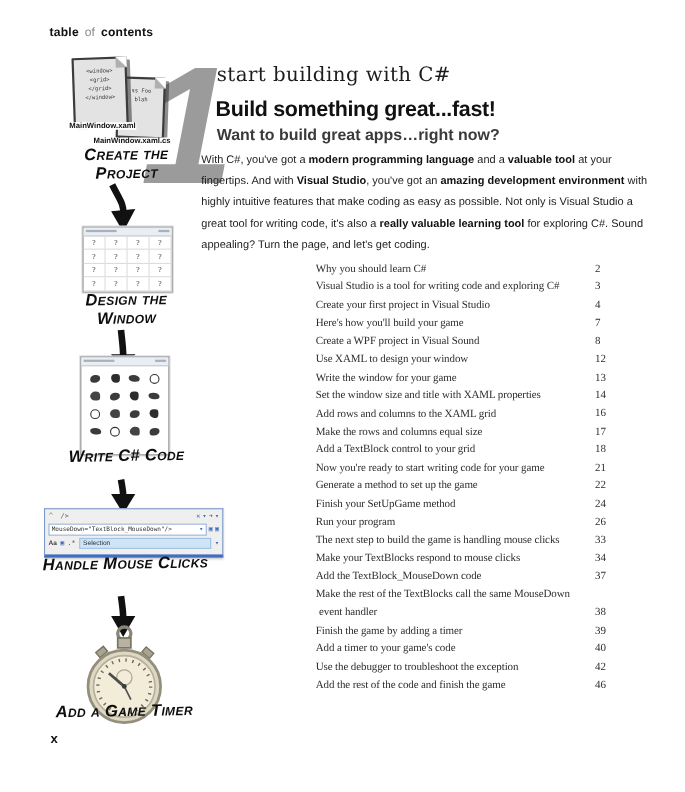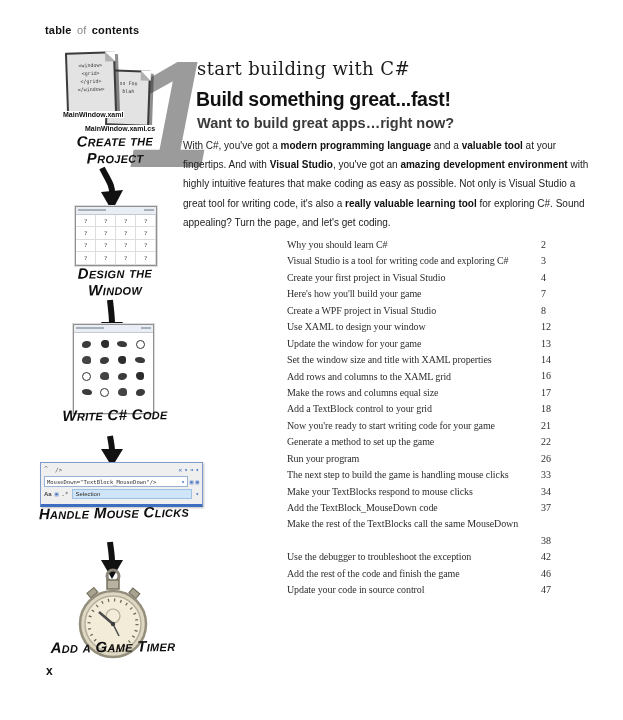--- a/index.html
+++ b/index.html
@@ -295,29 +295,29 @@
       </div>
       <div class="toc-row">
         <div class="toc-t">Create your first project in Visual Studio</div>
         <span class="toc-p">4</span>
       </div>
       <div class="toc-row">
         <div class="toc-t">Here's how you'll build your game</div>
         <span class="toc-p">7</span>
       </div>
       <div class="toc-row">
-        <div class="toc-t">Create a WPF project in Visual Studio</div>
+        <div class="toc-t">Create a WPF project in Visual Sound</div>
         <span class="toc-p">8</span>
       </div>
       <div class="toc-row">
         <div class="toc-t">Use XAML to design your window</div>
         <span class="toc-p">12</span>
       </div>
       <div class="toc-row">
-        <div class="toc-t">Update the window for your game</div>
+        <div class="toc-t">Write the window for your game</div>
         <span class="toc-p">13</span>
       </div>
       <div class="toc-row">
         <div class="toc-t">Set the window size and title with XAML properties</div>
         <span class="toc-p">14</span>
       </div>
       <div class="toc-row">
         <div class="toc-t">Add rows and columns to the XAML grid</div>
         <span class="toc-p">16</span>
       </div>
@@ -331,46 +331,55 @@
       </div>
       <div class="toc-row">
         <div class="toc-t">Now you're ready to start writing code for your game</div>
         <span class="toc-p">21</span>
       </div>
       <div class="toc-row">
         <div class="toc-t">Generate a method to set up the game</div>
         <span class="toc-p">22</span>
       </div>
       <div class="toc-row">
+        <div class="toc-t">Finish your SetUpGame method</div>
+        <span class="toc-p">24</span>
+      </div>
+      <div class="toc-row">
         <div class="toc-t">Run your program</div>
         <span class="toc-p">26</span>
       </div>
       <div class="toc-row">
         <div class="toc-t">The next step to build the game is handling mouse clicks</div>
         <span class="toc-p">33</span>
       </div>
       <div class="toc-row">
         <div class="toc-t">Make your TextBlocks respond to mouse clicks</div>
         <span class="toc-p">34</span>
       </div>
       <div class="toc-row">
         <div class="toc-t">Add the TextBlock_MouseDown code</div>
         <span class="toc-p">37</span>
       </div>
       <div class="toc-row two">
         <div class="toc-t">Make the rest of the TextBlocks call the same MouseDown</div>
+        <div class="toc-t toc-t2">event handler</div>
         <span class="toc-p">38</span>
+      </div>
+      <div class="toc-row">
+        <div class="toc-t">Finish the game by adding a timer</div>
+        <span class="toc-p">39</span>
+      </div>
+      <div class="toc-row">
+        <div class="toc-t">Add a timer to your game's code</div>
+        <span class="toc-p">40</span>
       </div>
       <div class="toc-row">
         <div class="toc-t">Use the debugger to troubleshoot the exception</div>
         <span class="toc-p">42</span>
       </div>
       <div class="toc-row">
         <div class="toc-t">Add the rest of the code and finish the game</div>
         <span class="toc-p">46</span>
       </div>
-      <div class="toc-row">
-        <div class="toc-t">Update your code in source control</div>
-        <span class="toc-p">47</span>
-      </div>
     </div>
 
 </div>
 
 </body></html>

